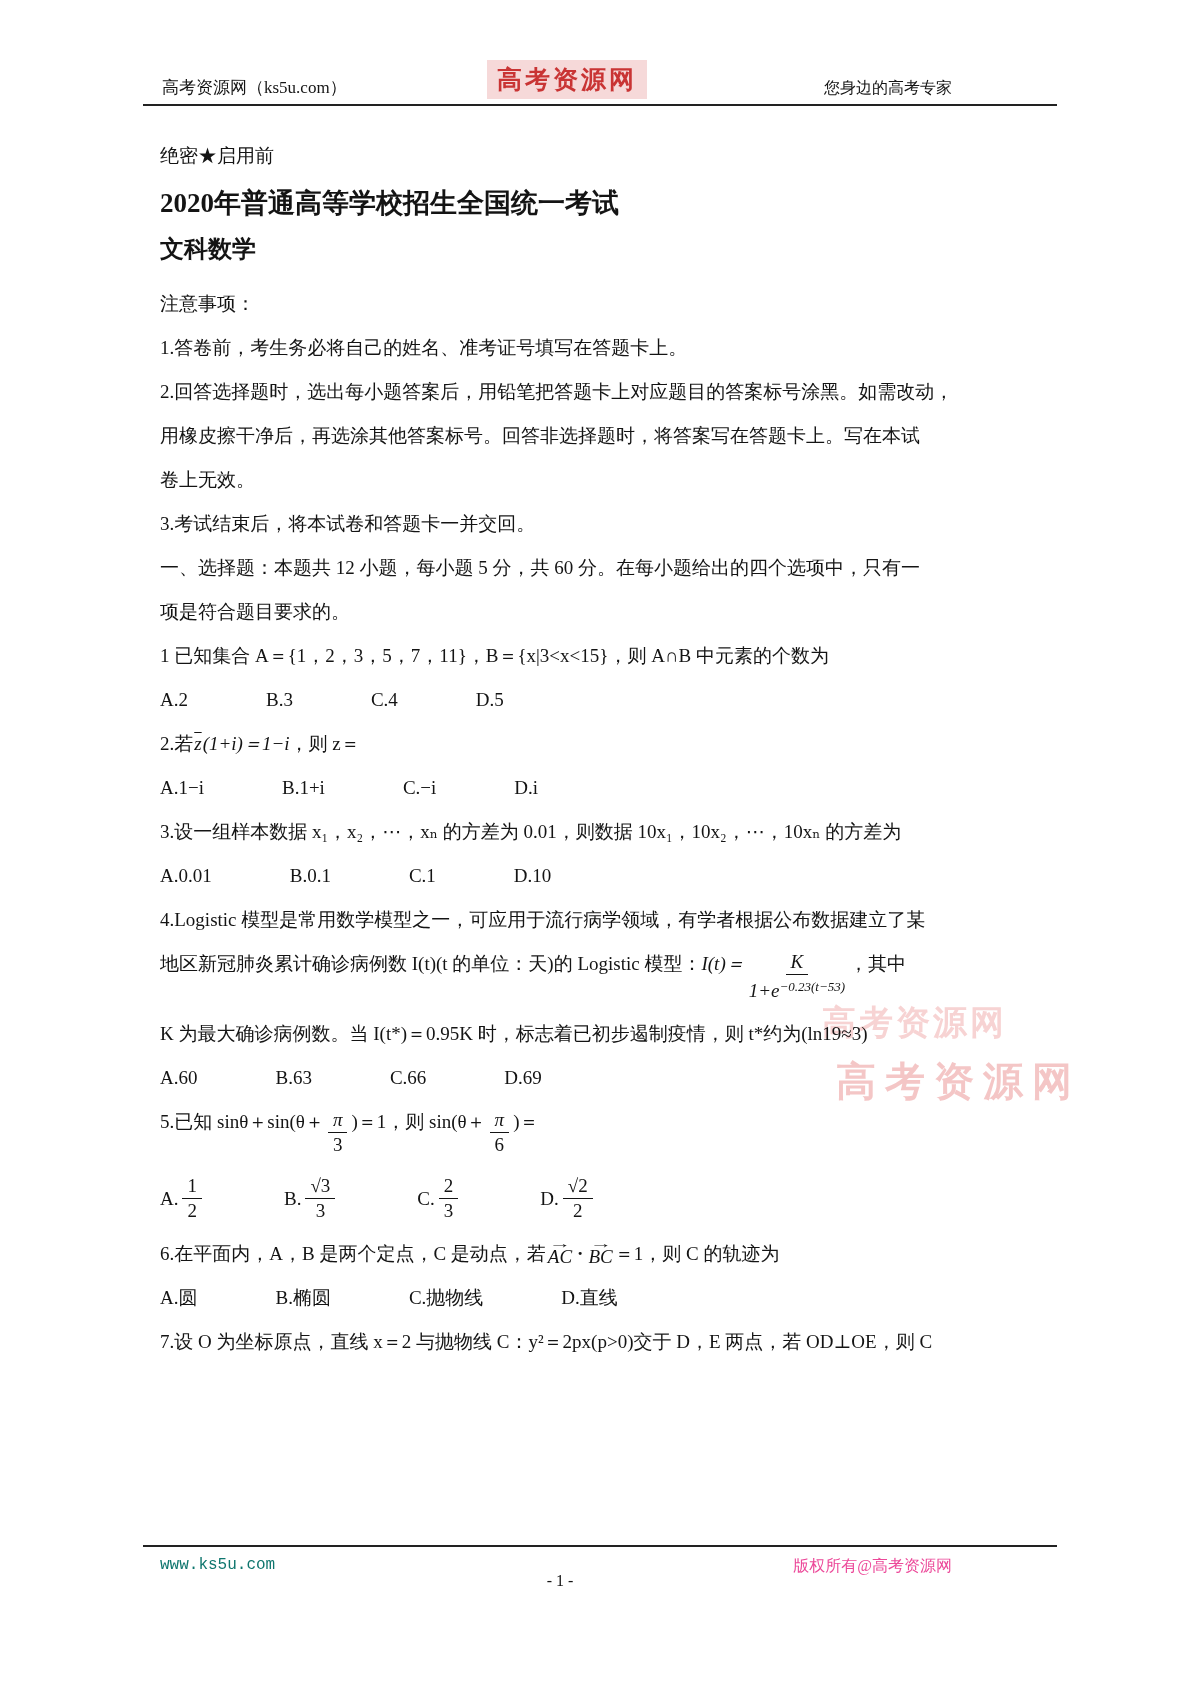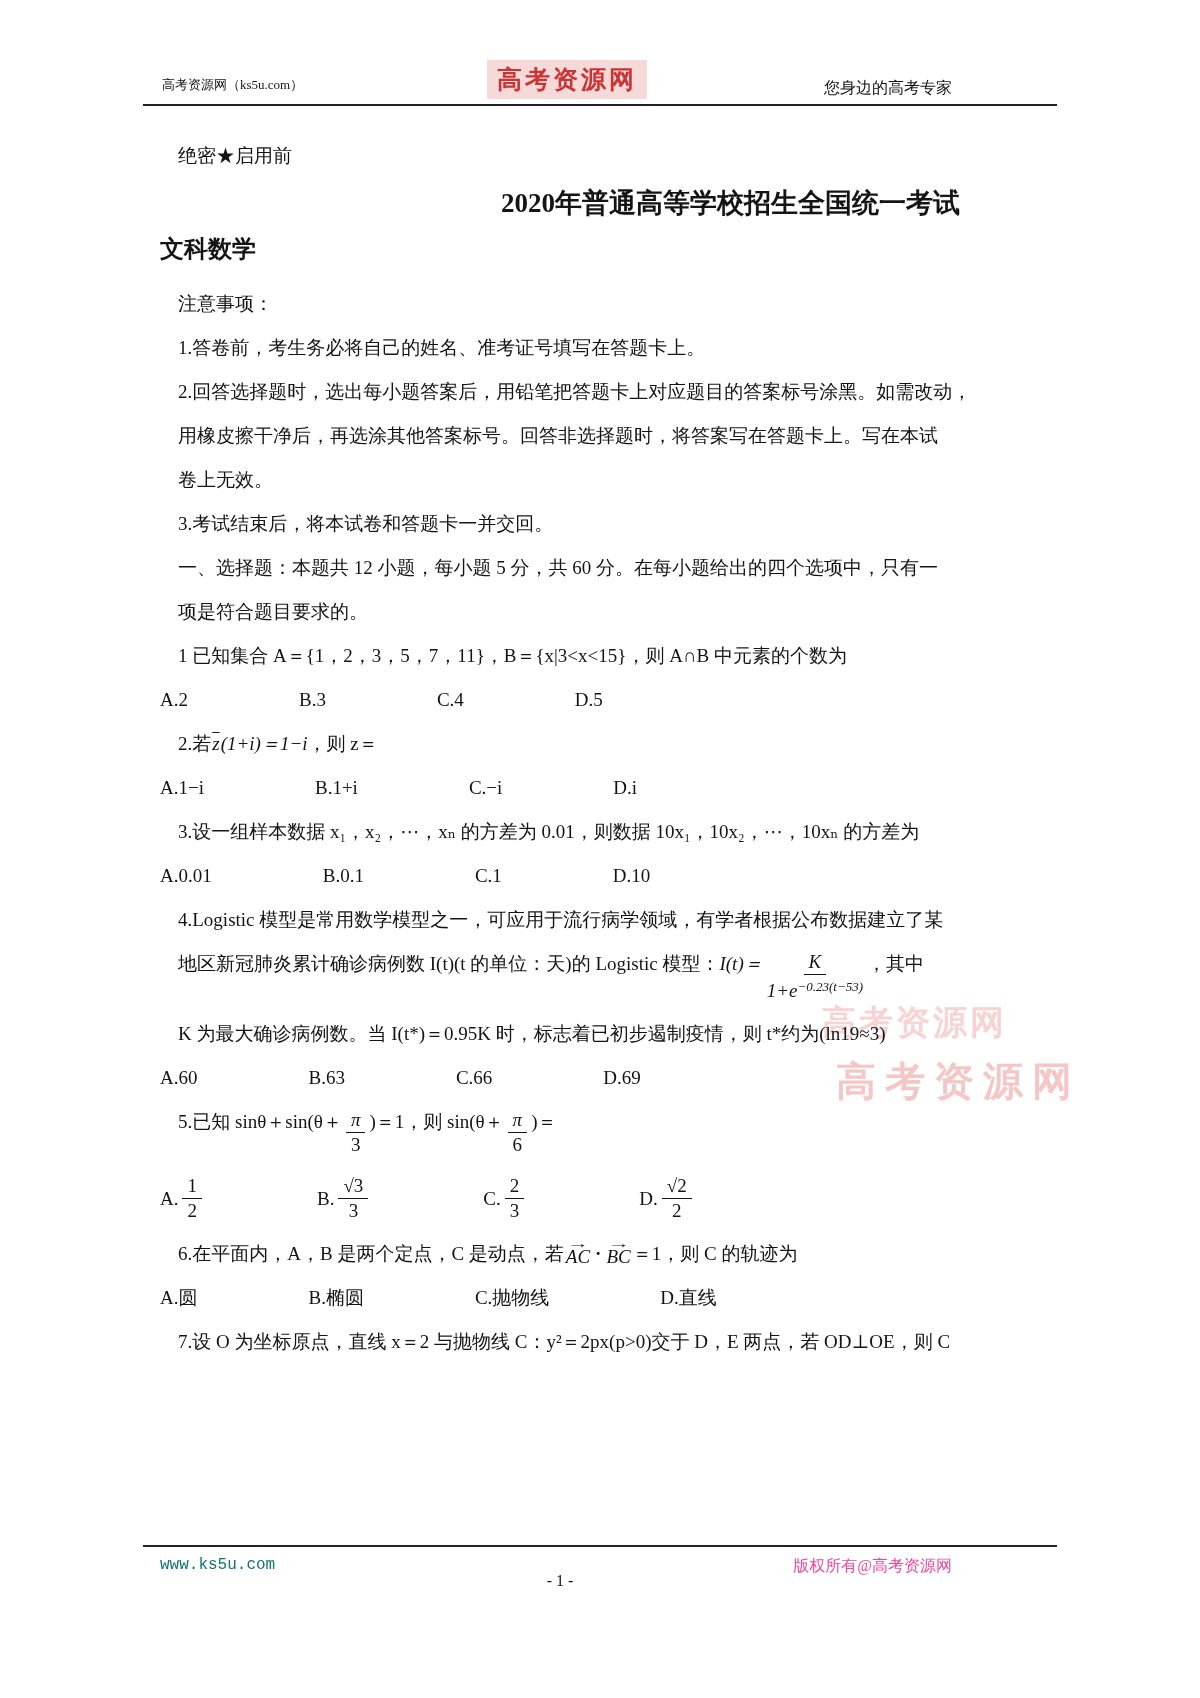--- a/index.html
+++ b/index.html
@@ -1,41 +1,41 @@
 <!DOCTYPE html>
 <html><head>
 <meta charset="utf-8">
 <style>
   html,body{margin:0;padding:0;}
   body{
     width:1200px;height:1698px;background:#ffffff;position:relative;
     font-family:"Liberation Serif","DejaVu Serif",serif;color:#141414;
     overflow:hidden;
   }
-  .hdr-left{position:absolute;left:162px;top:76px;font-size:13px;}
+  .hdr-left{position:absolute;left:162px;top:76px;font-size:17px;}
   .hdr-right{position:absolute;right:248px;top:78px;font-size:16px;}
   .logo{
     position:absolute;left:487px;top:60px;
     background:#f6d9d9;color:#c93434;font-weight:bold;font-size:25px;
     letter-spacing:3px;padding:3px 10px;font-family:"Liberation Serif",serif;
   }
   .hdr-rule{position:absolute;left:143px;top:104px;width:914px;height:2px;background:#222;}
   .ftr-rule{position:absolute;left:143px;top:1545px;width:914px;height:2px;background:#222;}
   .ftr-left{position:absolute;left:160px;top:1556px;font-size:16px;color:#0f766e;font-family:"Liberation Mono","DejaVu Sans Mono",monospace;}
   .ftr-right{position:absolute;right:248px;top:1556px;font-size:16px;color:#ec4899;}
   .ftr-page{position:absolute;left:160px;top:1572px;width:800px;text-align:center;font-size:16px;}
   .wm{position:absolute;z-index:1;color:rgba(231,128,128,0.45);font-weight:bold;white-space:nowrap;}
   .wm1{left:822px;top:1000px;font-size:34px;letter-spacing:3px;color:rgba(231,128,128,0.35);}
   .wm2{left:836px;top:1054px;font-size:40px;letter-spacing:9px;}
   .content{position:absolute;left:160px;top:142px;width:800px;z-index:2;}
-  .line{font-size:19px;line-height:27px;margin:0 0 17px 18px;white-space:nowrap;}
+  .line{font-size:19px;line-height:27px;margin:0 0 17px 0;white-space:nowrap;}
   .bold{font-weight:normal;}
-  .title{font-size:27px;font-weight:bold;text-align:right;line-height:34px;margin:8px 0 14px 0;white-space:nowrap;}
+  .title{font-size:27px;font-weight:bold;text-align:left;line-height:34px;margin:8px 0 14px 0;white-space:nowrap;}
   .subject{font-size:24px;font-weight:bold;text-align:left;line-height:30px;margin:0 0 26px 0;}
-  .opts{display:flex;gap:111px;font-size:19px;line-height:27px;margin:0 0 17px 0;}
+  .opts{display:flex;gap:78px;font-size:19px;line-height:27px;margin:0 0 17px 0;}
   .opts-tight{}
   .mathline{display:flex;align-items:flex-start;white-space:nowrap;}
   .mi{font-style:italic;font-family:"Liberation Serif",serif;}
   .obar{font-style:italic;text-decoration:overline;padding:0 1px;}
   .frac{display:inline-flex;flex-direction:column;align-items:center;vertical-align:middle;margin:0 4px;text-align:center;}
   .frac .num{padding:0 5px;border-bottom:1.6px solid #141414;line-height:24px;}
   .frac .den{line-height:24px;}
   .frac .exp{font-size:13px;vertical-align:6px;font-style:italic;font-family:Liberation Serif, serif;}
   .opt5{display:inline-flex;align-items:center;}
   .vec{display:inline-flex;flex-direction:column;align-items:center;font-style:italic;vertical-align:2px;margin:0 2px;}

